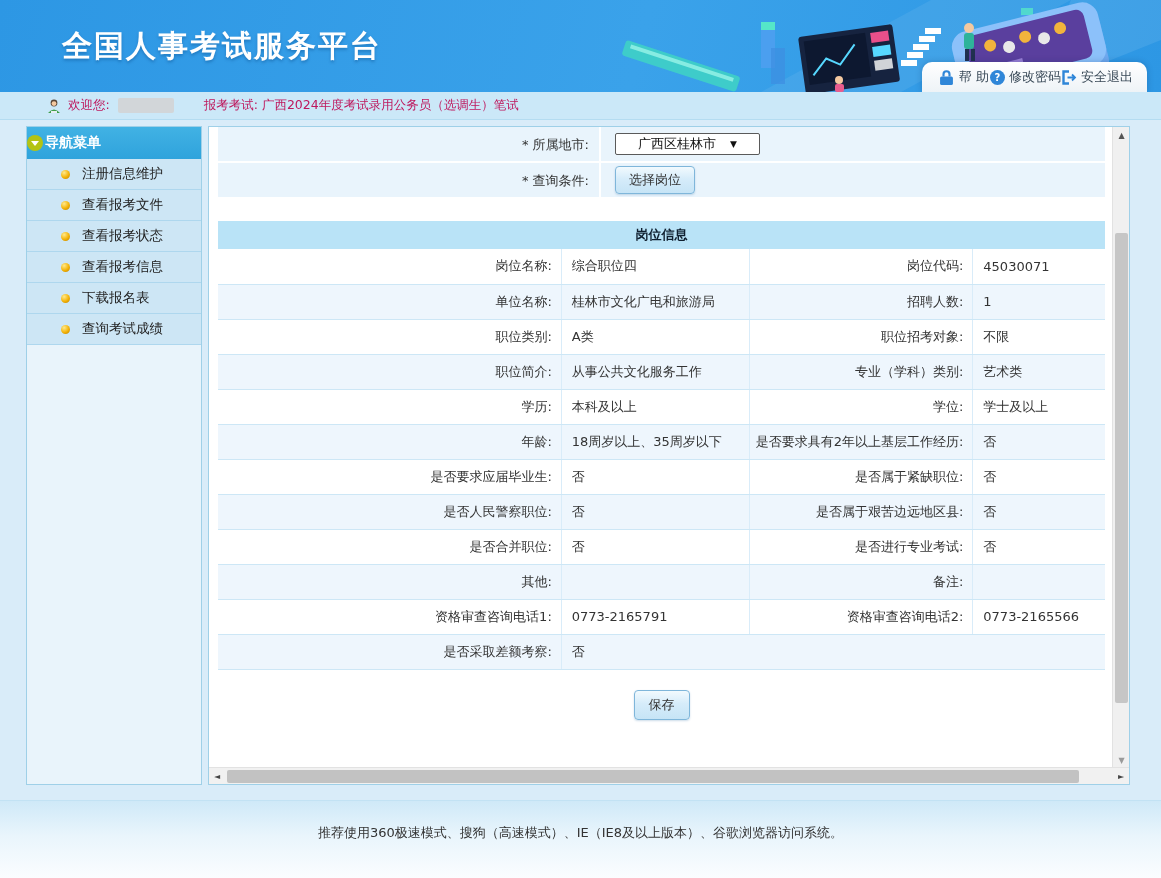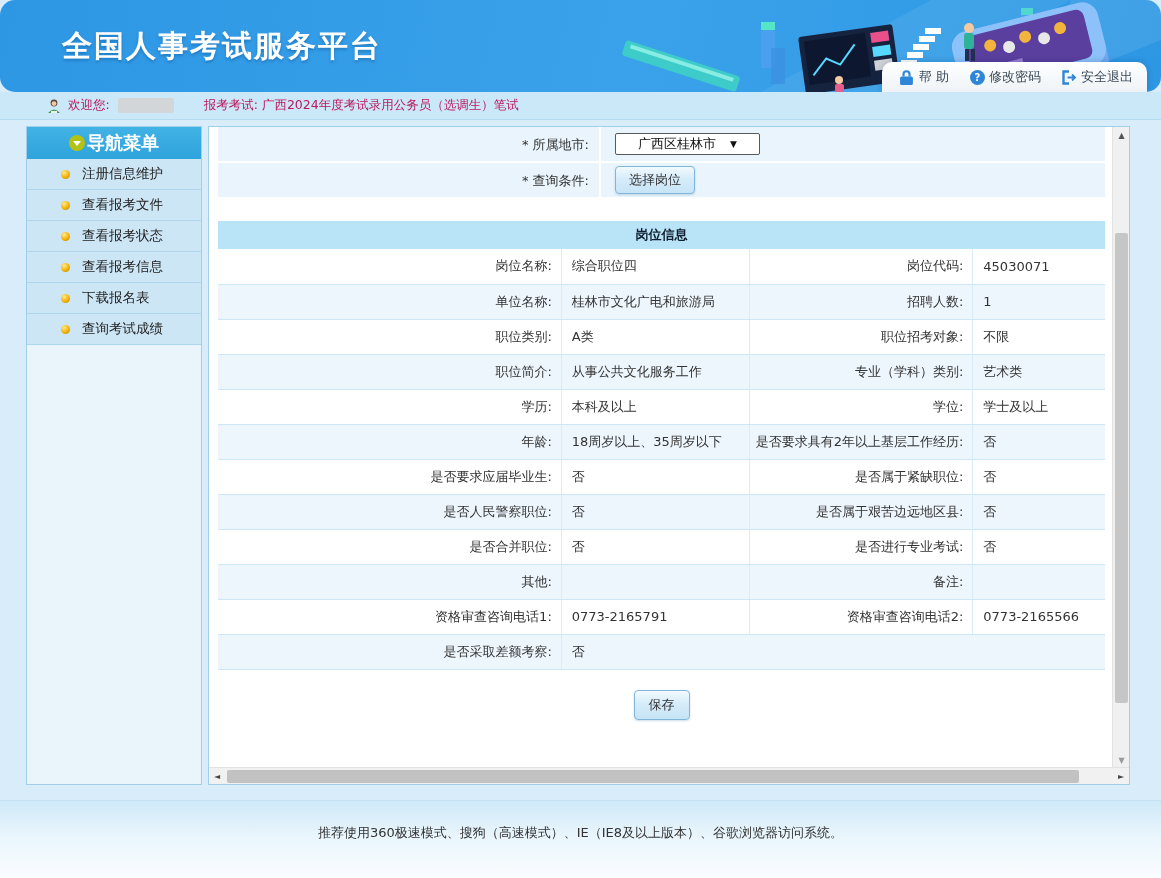--- a/index.html
+++ b/index.html
@@ -1,44 +1,44 @@
 <!DOCTYPE html>
 <html><head>
 <meta charset="utf-8">
 <style>
   * { margin:0; padding:0; box-sizing:border-box; }
   html,body { width:1161px; height:878px; font-family:"DejaVu Sans","Liberation Sans",sans-serif; }
   .page { position:relative; width:1161px; height:878px; background:#d9ecf9; overflow:hidden; }
 
   
   .topbar { position:absolute; left:0; top:0; width:1161px; height:92px;
-            background:linear-gradient(105deg,#2d97e4 0%,#3aa2ea 55%,#2d97e4 100%); overflow:hidden;border-radius:15px; }
+            background:linear-gradient(105deg,#2d97e4 0%,#3aa2ea 55%,#2d97e4 100%); overflow:hidden; }
   .topbar svg.deco { position:absolute; right:0; top:0; }
   .site-title { position:absolute; left:62px; top:26px; color:#ffffff; font-size:30px; font-weight:bold;
                 letter-spacing:2px; text-shadow:0 2px 3px rgba(0,60,120,.35); }
   .quicklinks { position:absolute; right:14px; bottom:0; height:30px; padding:0 14px 0 18px;
                 background:linear-gradient(180deg,#ffffff 0%,#eef3f7 100%);
-                border-radius:10px 10px 0 0; display:flex; align-items:center; gap:21px;
+                border-radius:10px 10px 0 0; display:flex; align-items:center; gap:1px;
                 box-shadow:0 0 6px rgba(0,40,90,.25); }
   .qlink { display:flex; align-items:center; gap:4px; font-size:13px; color:#3a4a58; cursor:pointer; white-space:nowrap; }
   .qicon { width:15px; height:15px; display:inline-flex; }
 
   
   .welcomebar { position:absolute; left:0; top:92px; width:1161px; height:28px; background:#cbe8f8;
                 border-bottom:1px solid #b4dcf1; display:flex; align-items:center; font-size:12.5px; color:#be185d; }
   .welcomebar .avatar { margin-left:46px; margin-right:6px; width:16px; height:16px; }
   .masked-name { display:inline-block; width:56px; height:15px; margin:0 12px 0 8px; border-radius:2px;
                  background:#d2d6d9; filter:blur(.5px); }
   .exam-info { margin-left:18px; }
 
   
   .sidebar { position:absolute; left:26px; top:126px; width:176px; height:659px; background:#e9f4fb;
              border:1px solid #9fd0e8; }
-  .nav-title { height:32px; background:linear-gradient(180deg,#41b2e4,#2fa3dc); color:#fff; font-size:18px;
-               font-weight:bold; display:flex; align-items:center; justify-content:center; gap:2px; cursor:pointer; }
+  .nav-title { height:32px; background:linear-gradient(180deg,#41b2e4,#2fa3dc); color:#fff; font-size:14px;
+               font-weight:bold; display:flex; align-items:center; gap:2px; cursor:pointer; }
   .nav-dot { width:16px; height:16px; border-radius:50%; background:#b4c313; display:inline-flex;
              align-items:center; justify-content:center; }
   .nav-dot::after { content:""; border-left:4px solid transparent; border-right:4px solid transparent;
                     border-top:5px solid #ffffff; margin-top:1px; }
   .side-menu { list-style:none; }
   .side-menu li { height:31px; background:#cde6f5; border-bottom:1px solid #aed7ee; display:flex;
                   align-items:center; font-size:13.5px; color:#222; cursor:pointer; padding-left:34px; }
   .bullet { width:9px; height:9px; border-radius:50%; margin-right:12px;
             background:radial-gradient(circle at 35% 30%,#ffe98a,#f3b206 55%,#b97d00); }
 

